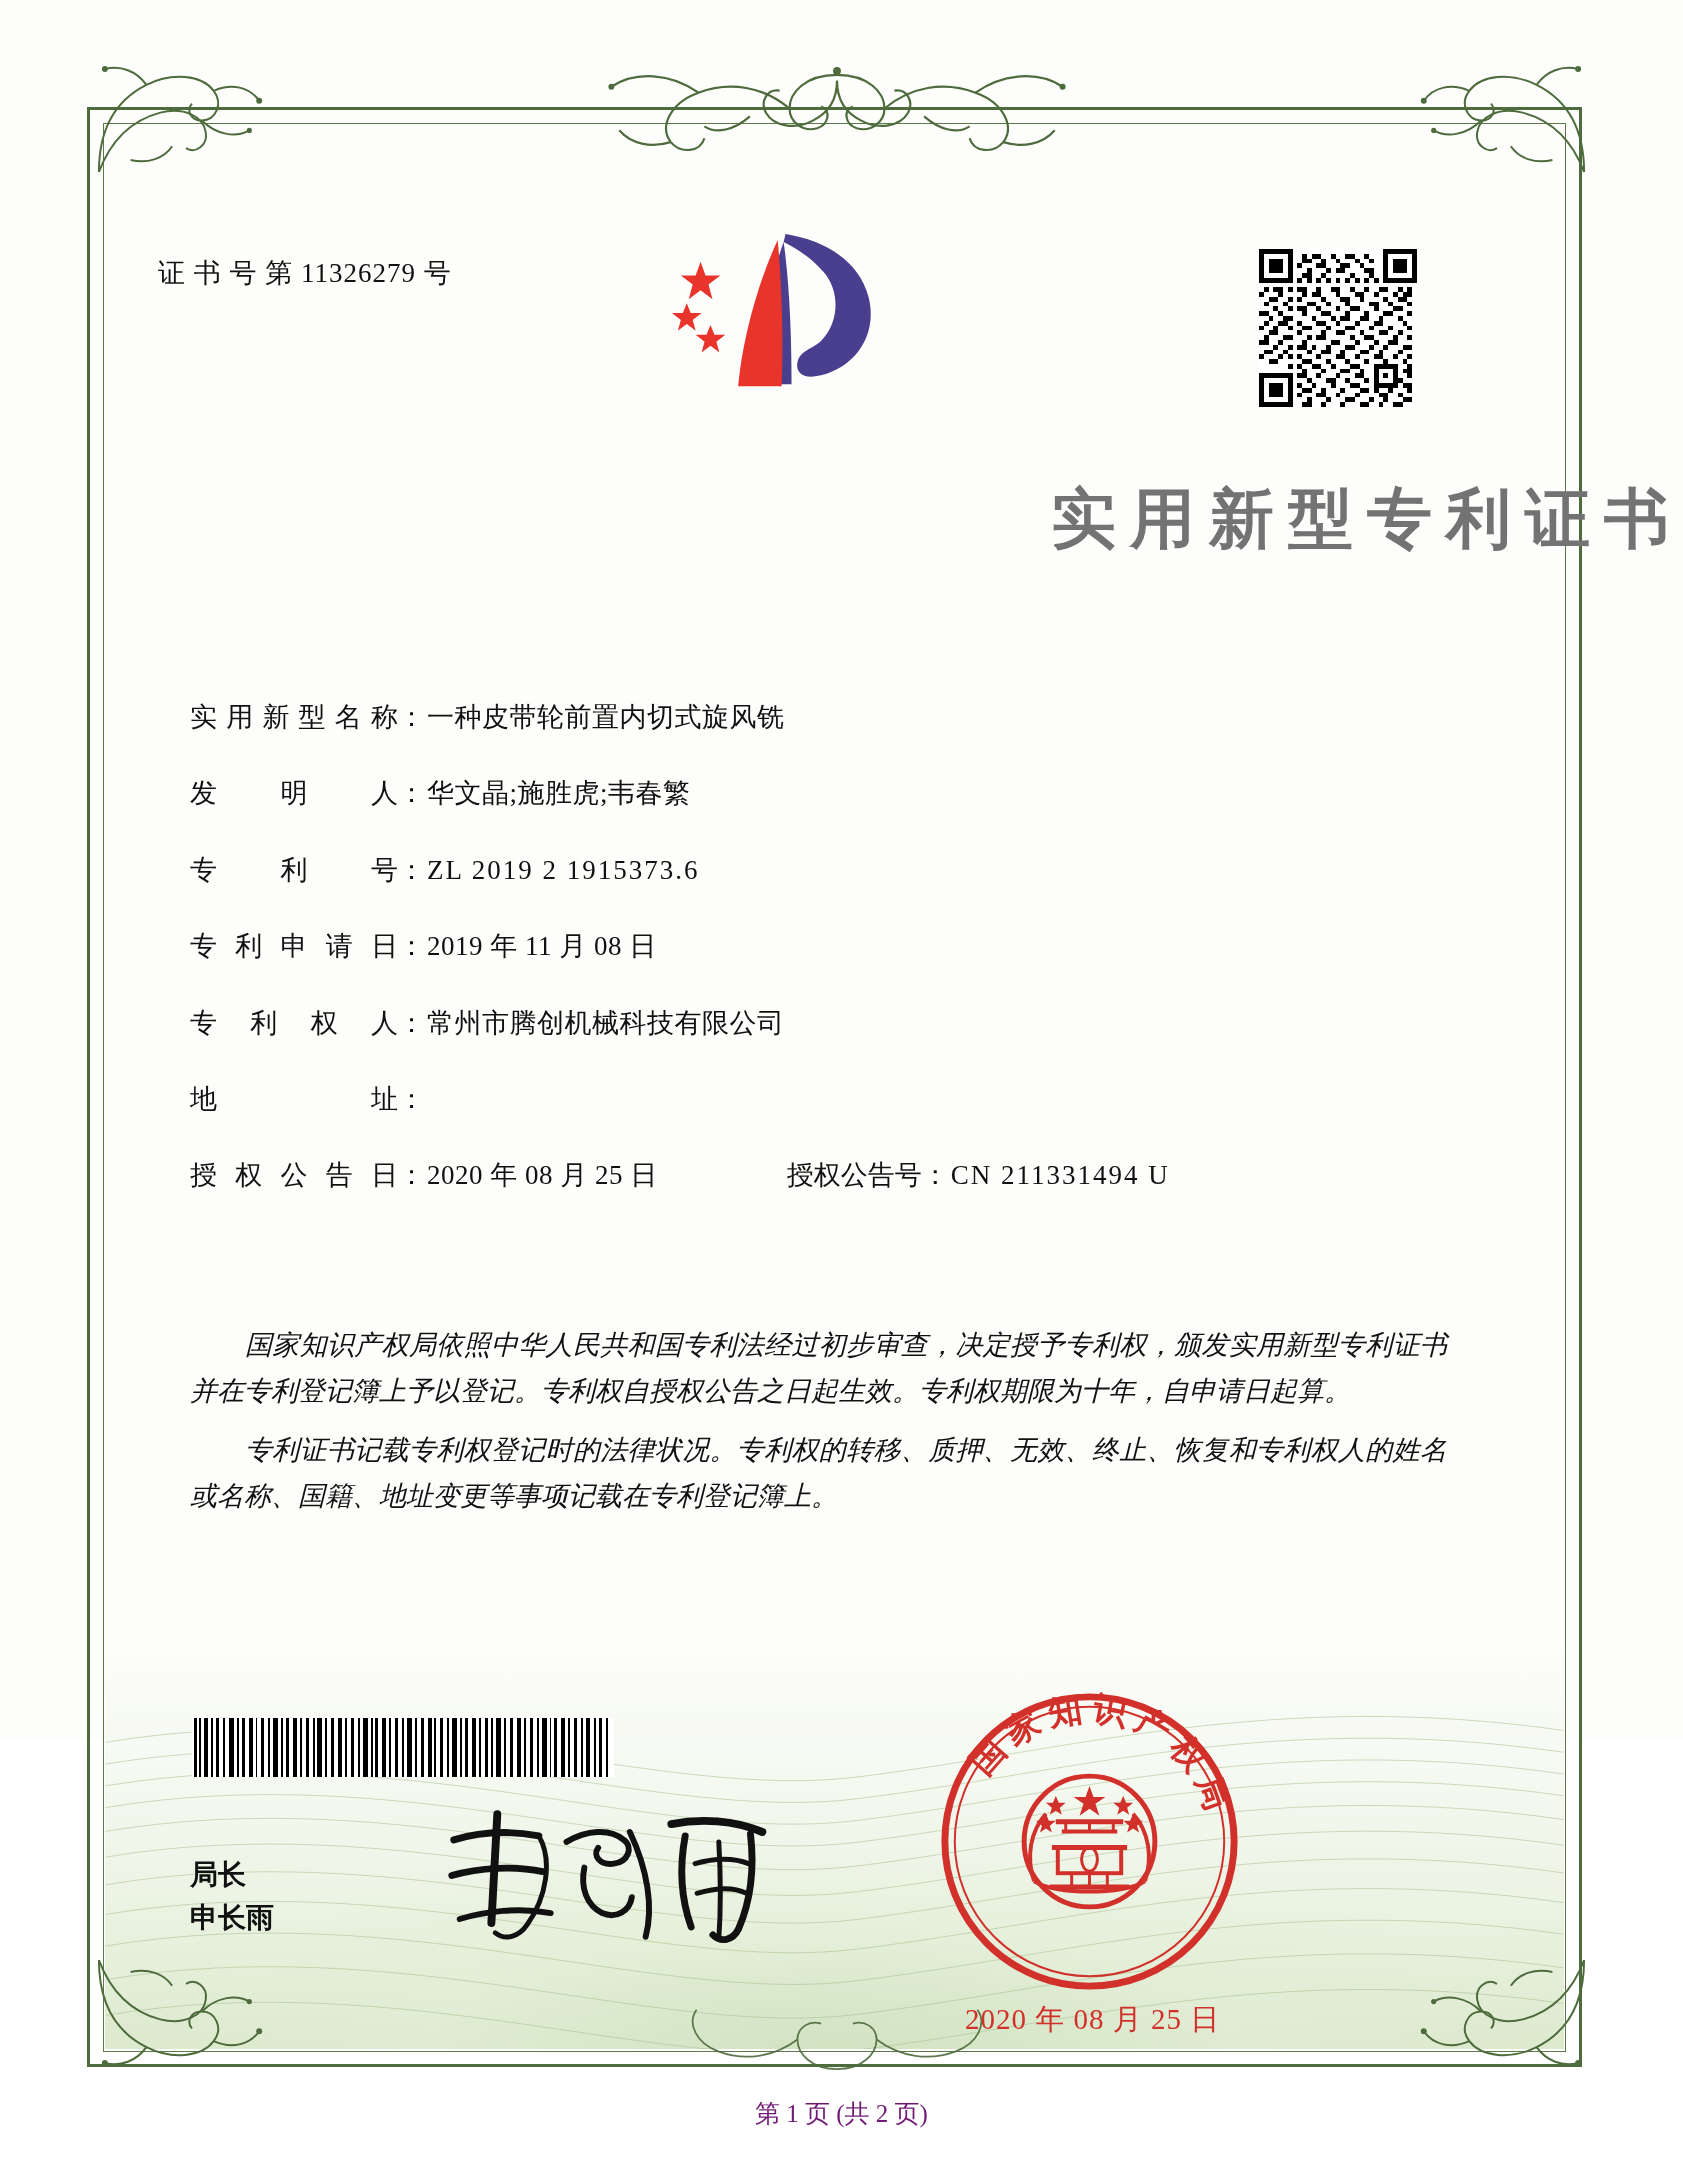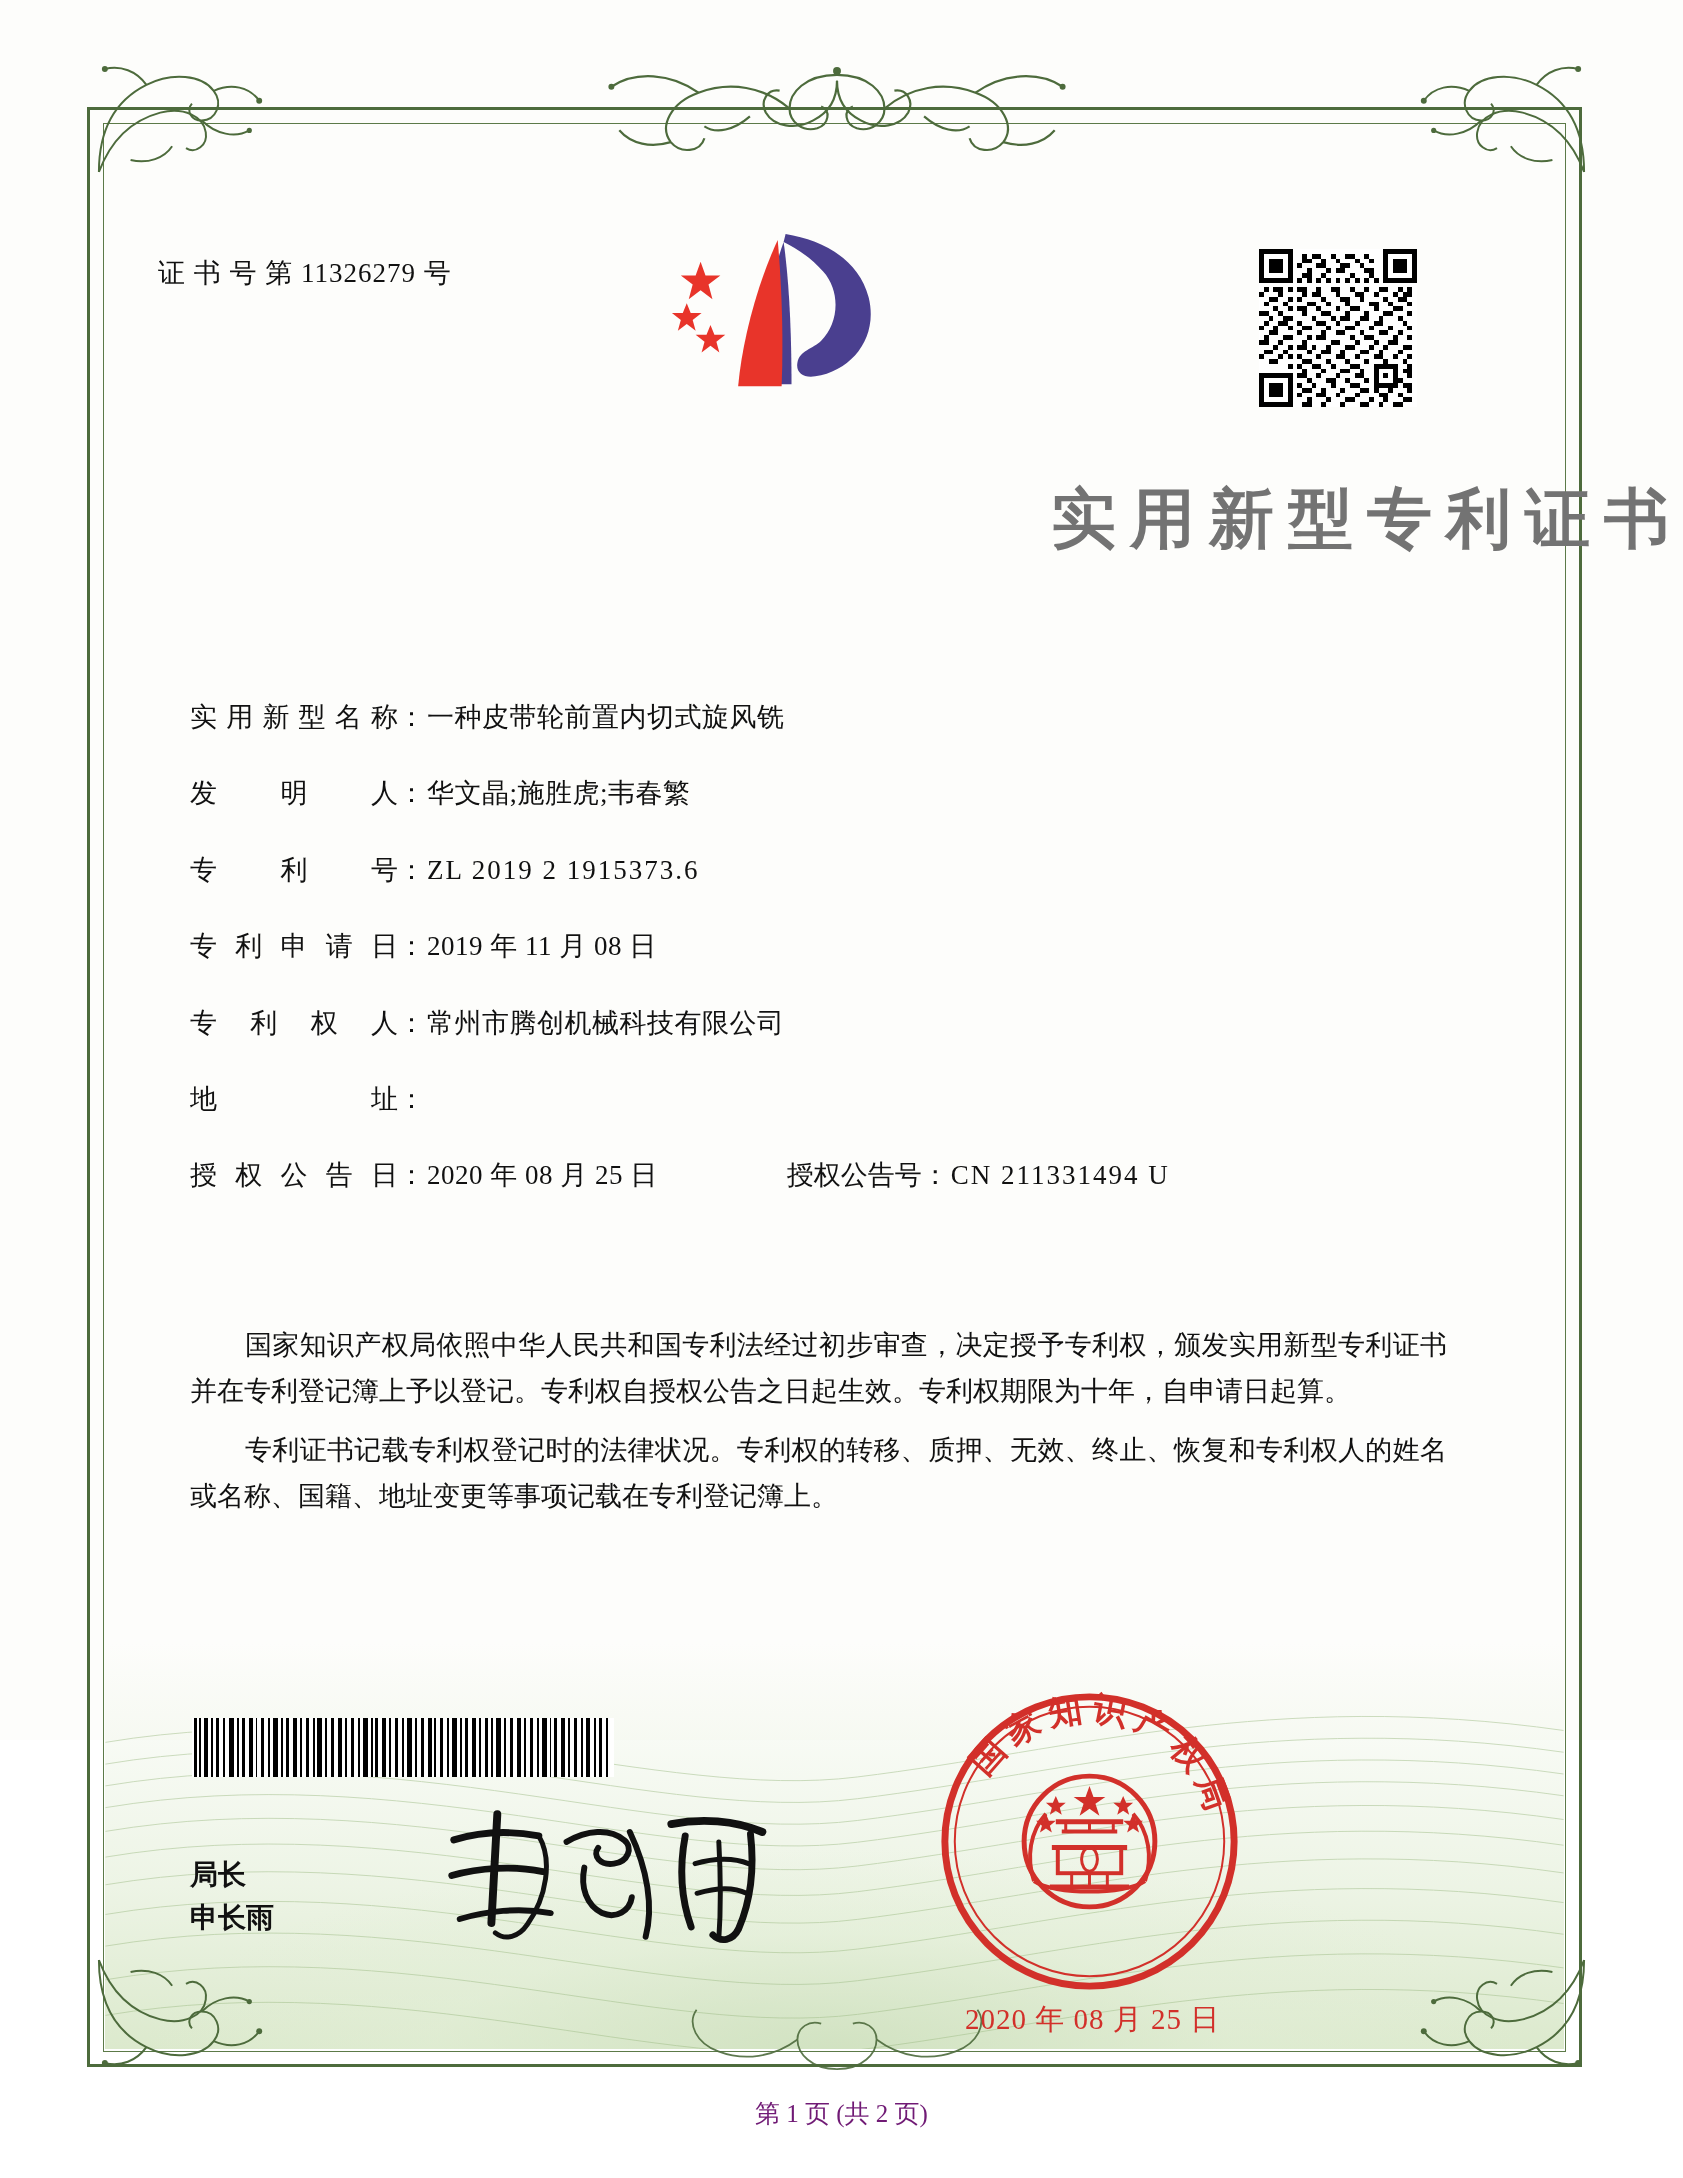--- a/index.html
+++ b/index.html
@@ -159,20 +159,21 @@
   }
 
   
   .paragraphs {
     position: absolute;
     left: 190px; top: 1322px;
     width: 1257px;
     font-size: 27px;
     line-height: 1.72;
     text-align: justify;
+    font-style: italic;
   }
   .paragraphs p {
     margin: 0 0 12px 0;
     text-indent: 55px;
   }
 
   
   .barcode {
     position: absolute;
     left: 190px; top: 1718px;

